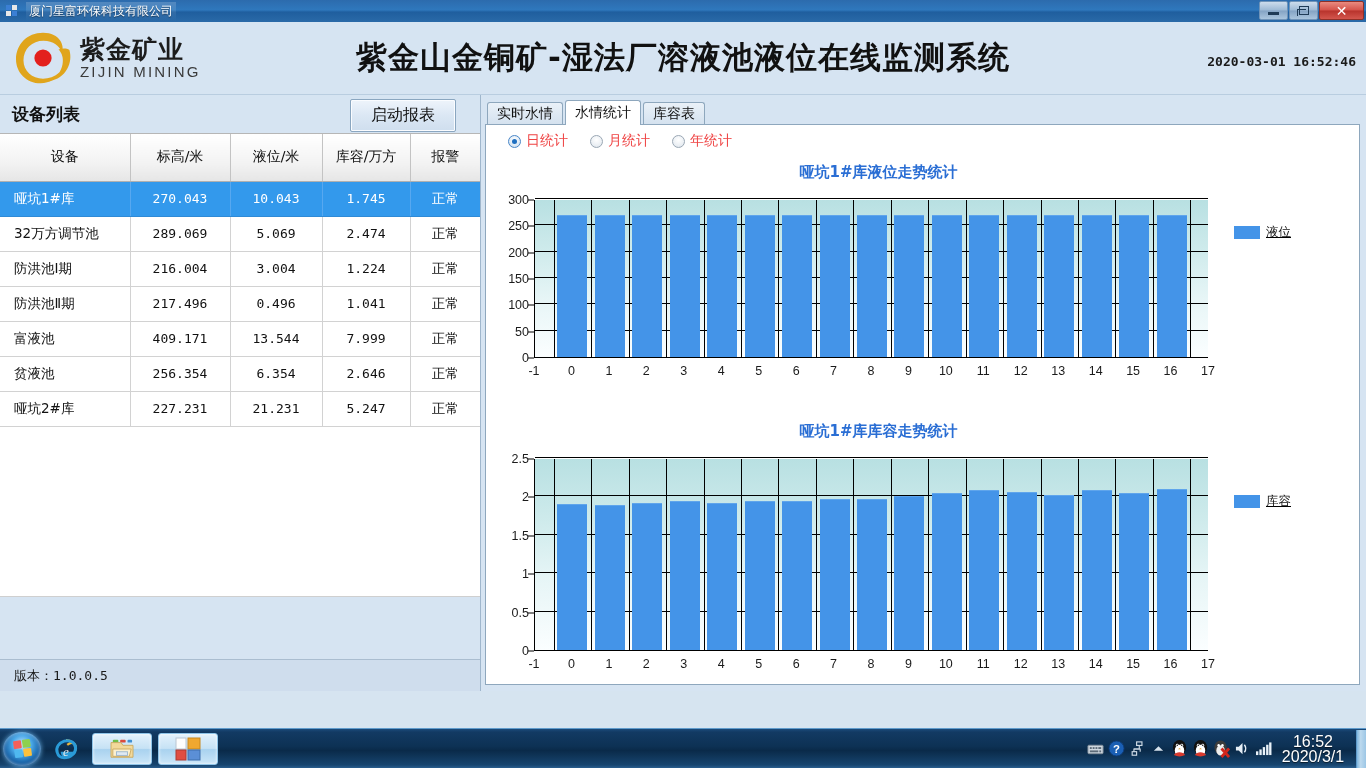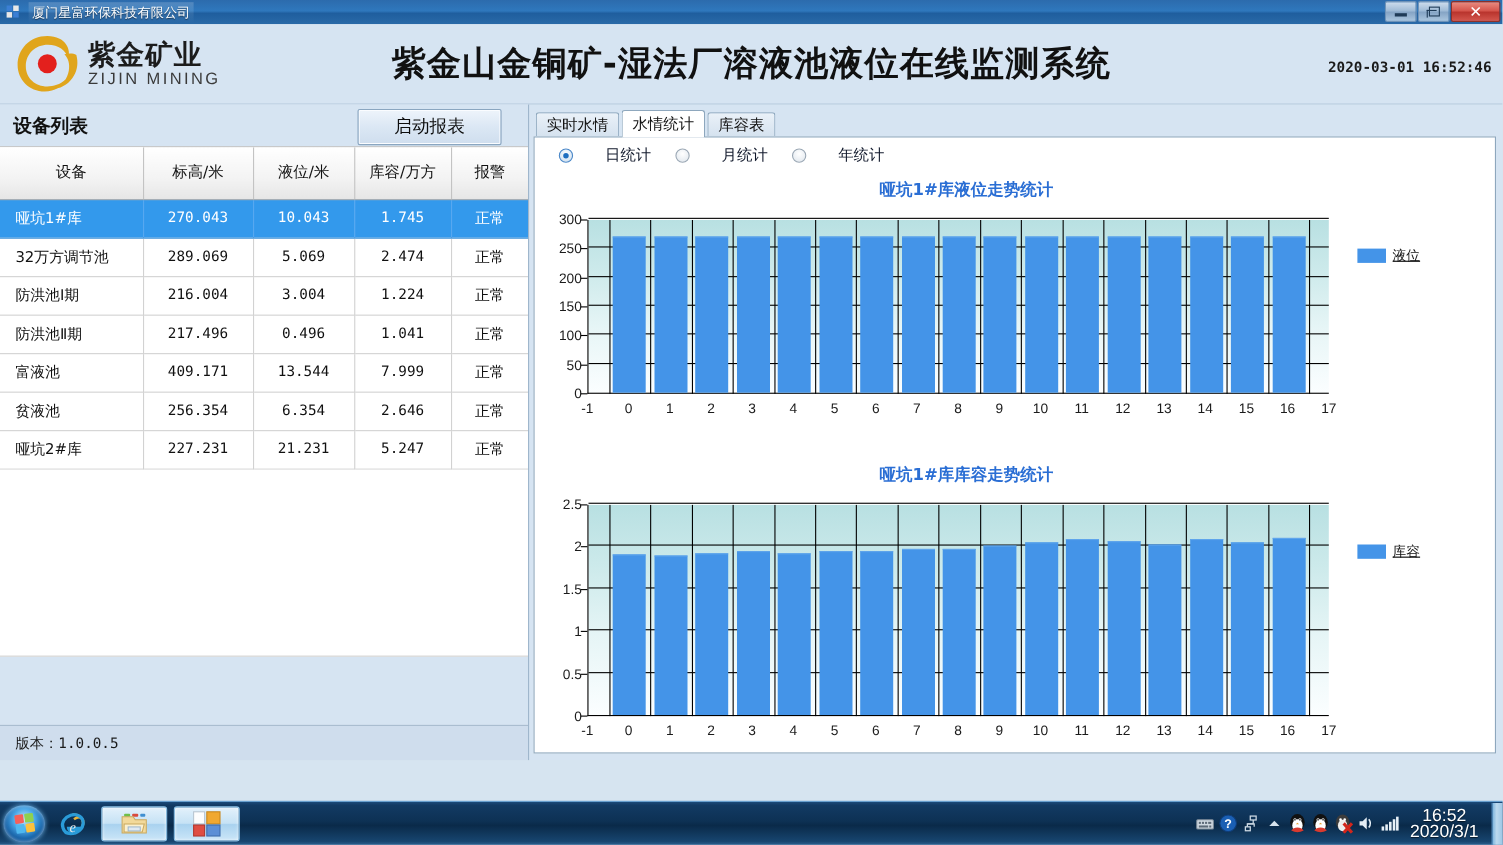--- a/index.html
+++ b/index.html
@@ -94,21 +94,21 @@
     width: 481px; flex: none; background: #d6e4f2;
     border-right: 1px solid #9fb6cc; position: relative;
   }
   #left-head { height: 38px; display: flex; align-items: center; position: relative; }
   #left-title {
     font-size: 17px; font-weight: bold; color: #111; margin-left: 12px;
     font-family: "DejaVu Sans", sans-serif;
   }
   #report-btn {
     position: absolute; right: 24px; top: 4px;
-    width: 131px; height: 33px;
+    width: 106px; height: 33px;
     background: linear-gradient(180deg,#eef4fb 0%,#dbe7f4 50%,#cfdeee 100%);
     border: 1px solid #8aa6c0; border-radius: 2px;
     display: flex; align-items: center; justify-content: center;
     font-size: 16px; color: #0d0d0d; cursor: pointer;
     box-shadow: inset 0 0 0 1px #fafcff;
     font-family: "DejaVu Sans", sans-serif;
   }
 
   #grid-wrap { background: #ffffff; border-top: 1px solid #b6b6b6; }
   table#dev-table { width: 100%; border-collapse: collapse; background: #fff; table-layout: fixed; }
@@ -174,21 +174,21 @@
     position: relative; flex: none;
   }
   .radio-item.on .radio-dot {
     border-color: #4a87c8;
     background: radial-gradient(circle at 50% 35%, #ffffff 0%, #dbe8f4 65%, #c2d4e6 100%);
   }
   .radio-item.on .radio-dot:after {
     content: ""; position: absolute; left: 3px; top: 3px;
     width: 5px; height: 5px; border-radius: 50%; background: #1f6fc0;
   }
-  .radio-label { font-size: 14px; color: #0f172a; font-family: "DejaVu Sans", sans-serif; margin-left: 24px; }
+  .radio-label { font-size: 14px; color: #ef4444; font-family: "DejaVu Sans", sans-serif; }
 
   
   .chart-block { position: relative; }
   .chart-title {
     text-align: center; font-size: 15px; font-weight: bold; color: #2a6ed4;
     font-family: "DejaVu Sans", sans-serif;
     margin-left: -88px;
   }
   .chart-body { display: flex; align-items: flex-start; }
   .chart-canvas-host { position: relative; }

